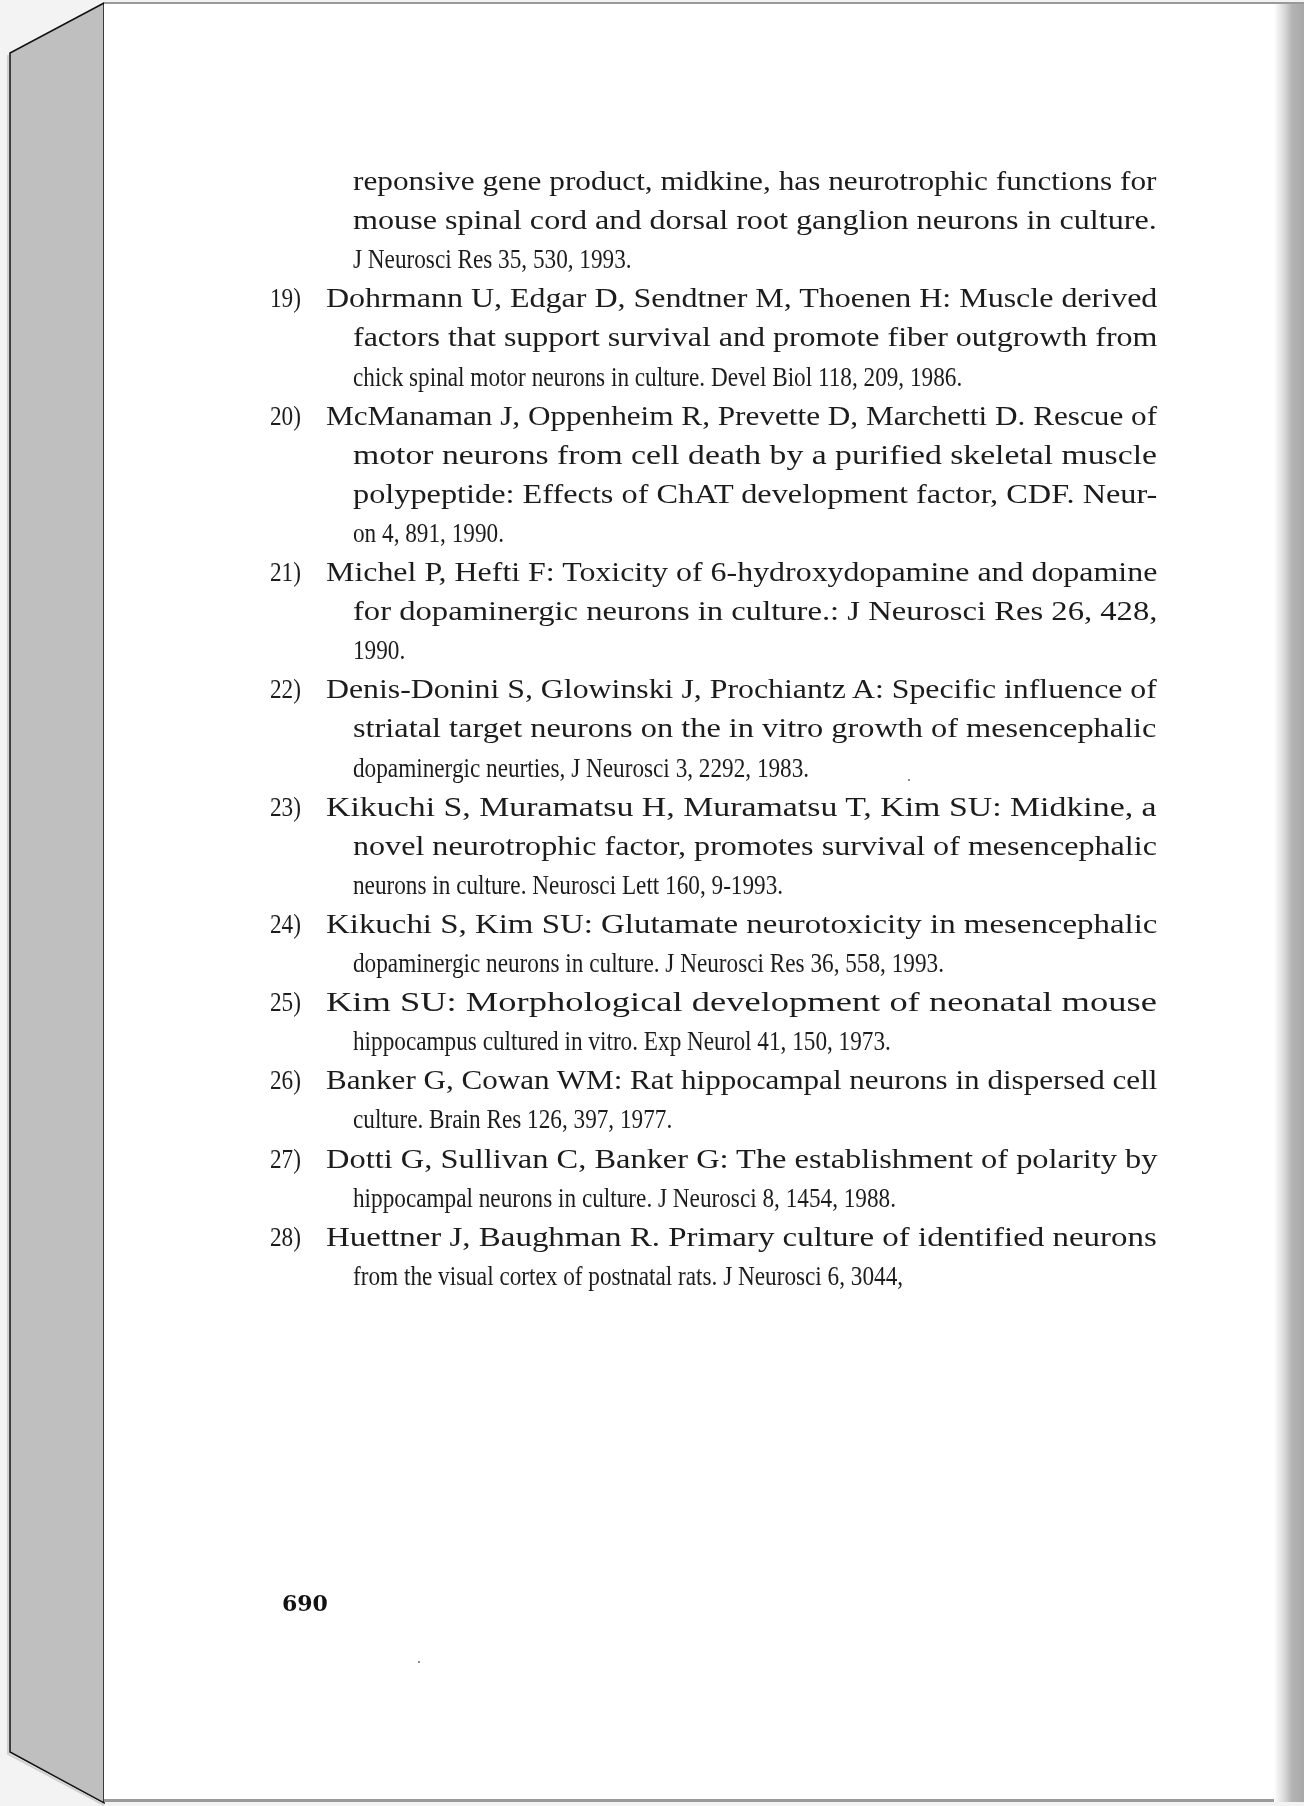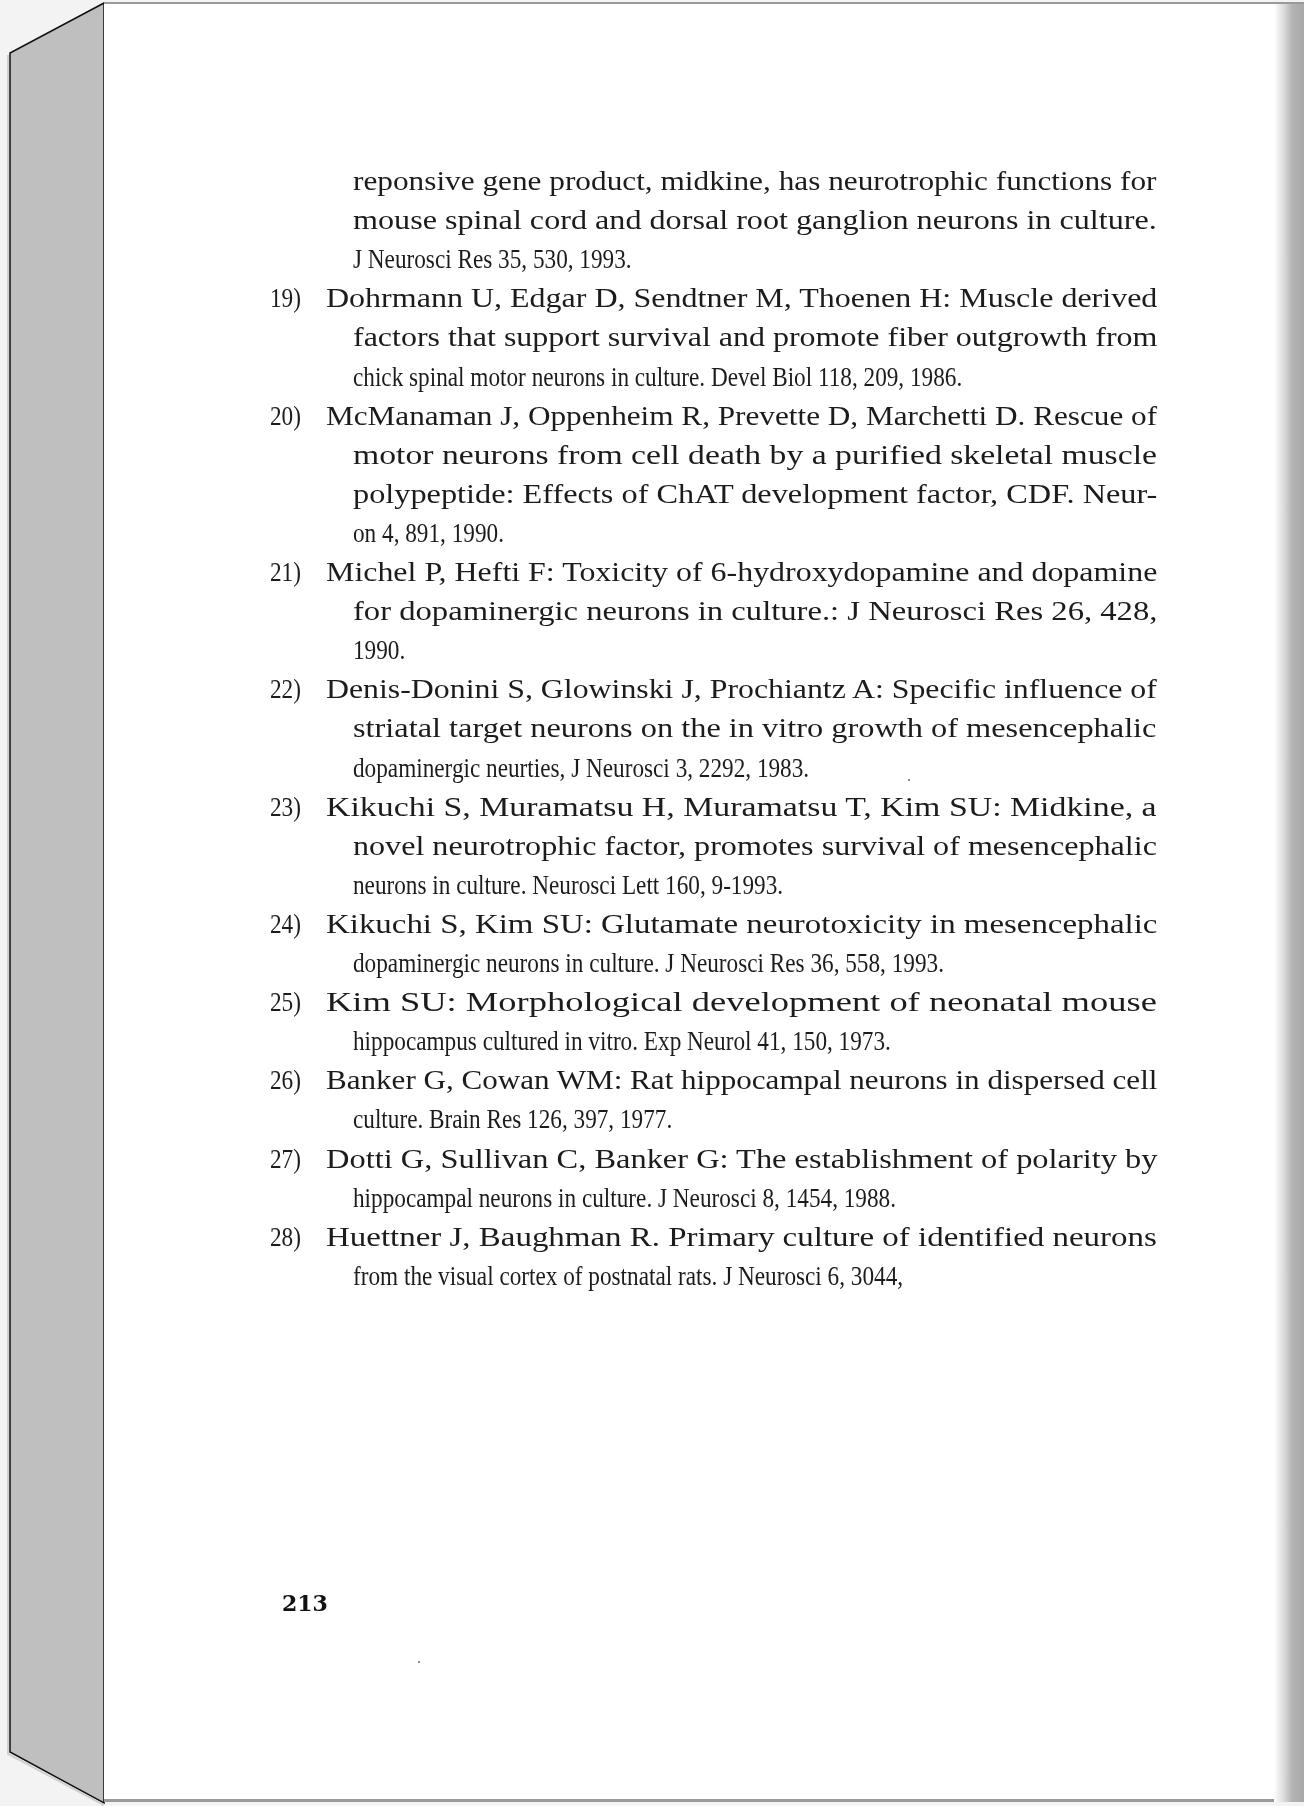--- a/index.html
+++ b/index.html
@@ -84,19 +84,19 @@
         <div class="line refnum" style="top: 1061.3px; transform: scaleX(0.86);">26)</div>
         <div class="line first" style="top: 1061.3px; transform: scaleX(1.151);">Banker G, Cowan WM: Rat hippocampal neurons in dispersed cell</div>
         <div class="line cont" style="top: 1100.4px; transform: scaleX(0.86);">culture. Brain Res 126, 397, 1977.</div>
         <div class="line refnum" style="top: 1139.5px; transform: scaleX(0.86);">27)</div>
         <div class="line first" style="top: 1139.5px; transform: scaleX(1.2009);">Dotti G, Sullivan C, Banker G: The establishment of polarity by</div>
         <div class="line cont" style="top: 1178.6px; transform: scaleX(0.86);">hippocampal neurons in culture. J Neurosci 8, 1454, 1988.</div>
         <div class="line refnum" style="top: 1217.7px; transform: scaleX(0.86);">28)</div>
         <div class="line first" style="top: 1217.7px; transform: scaleX(1.2203);">Huettner J, Baughman R. Primary culture of identified neurons</div>
         <div class="line cont" style="top: 1256.8px; transform: scaleX(0.86);">from the visual cortex of postnatal rats. J Neurosci 6, 3044,</div>
       </div>
-    <div class="pageno">213</div>
+    <div class="pageno">690</div>
     <div class="speck" style="left:804px; top:775px;"></div>
     <div class="speck" style="left:314px; top:1657px;"></div>
   </div>
 
   <div class="shadow-right"></div>
 </div>
 
 </body></html>

